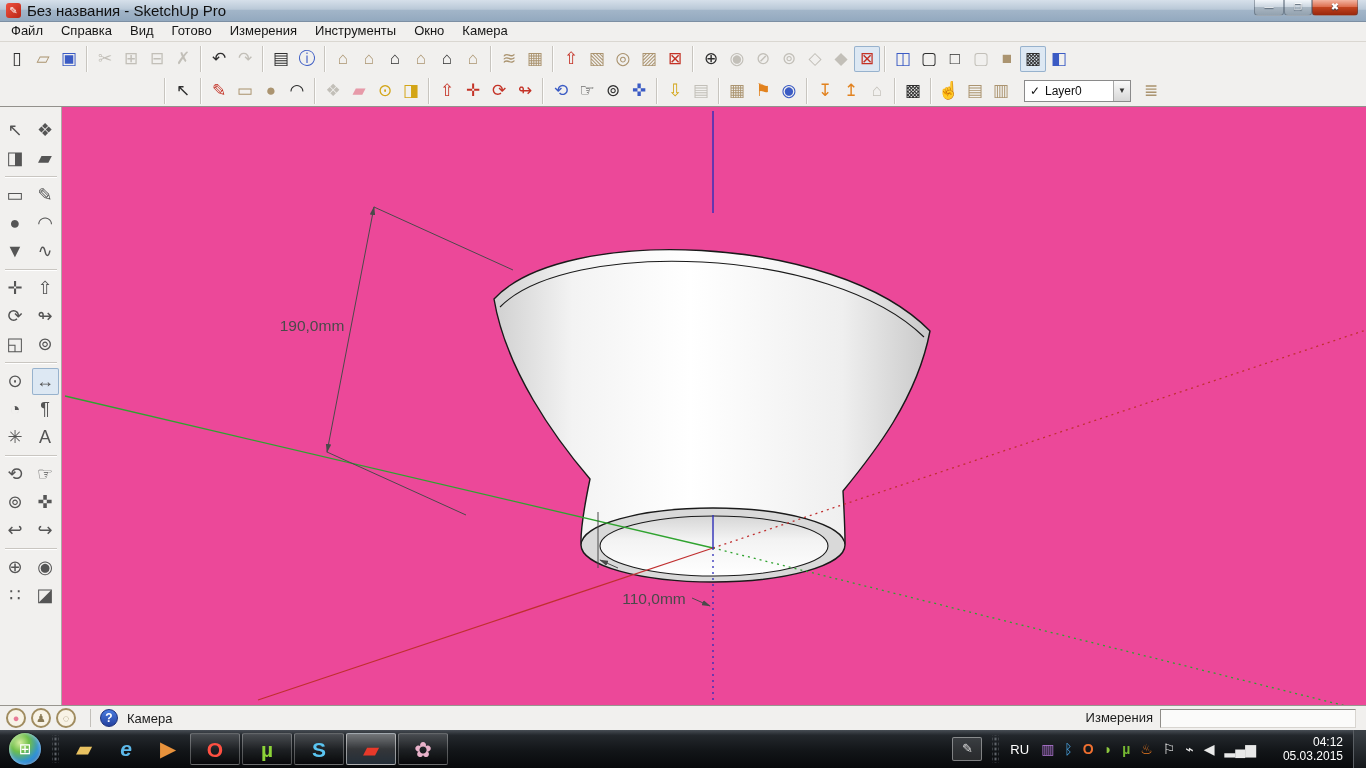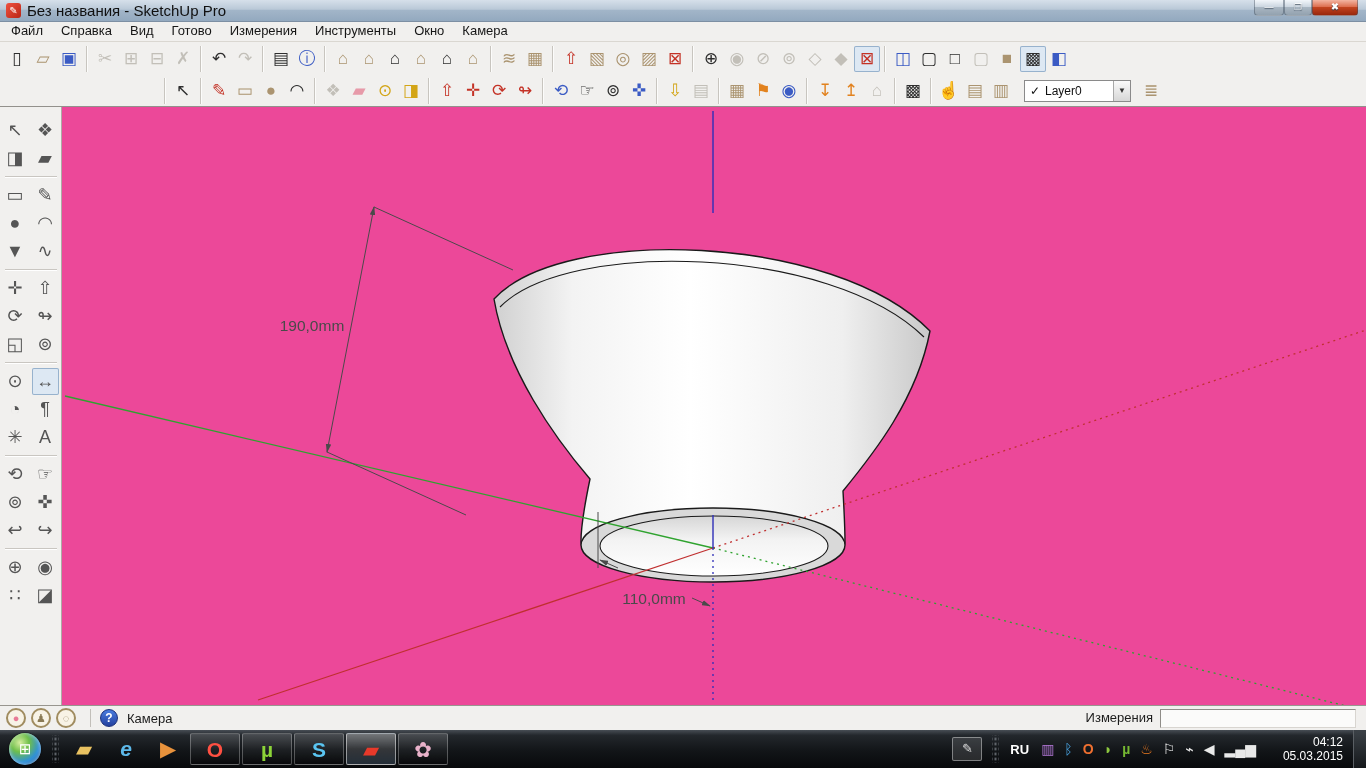--- a/index.html
+++ b/index.html
@@ -83,21 +83,21 @@
   background-image:radial-gradient(circle,#70767c 1px,transparent 1.3px);background-size:4px 5px;background-position:center}
 .g-folder{color:#e9c261}.g-ie{color:#5db9ea;font-style:italic;font-weight:bold}.g-wmp{color:#e8923c}
 .g-opera{color:#ff5042;font-weight:bold}.g-green{color:#8cd438;font-weight:bold}.g-skype{color:#5ac5f1;font-weight:bold}
 .g-su{color:#e8392a}.g-paint{color:#e9b2ca}
 .tray{margin-left:auto;display:flex;align-items:center;height:100%}
 .tray-icon{font-size:14px;margin:0 5px;color:#ddd;flex:0 0 auto}
 .t-purple{color:#b478d8}.t-blue{color:#4aa8e8}.t-orange{color:#f07030;font-weight:bold}
 .t-green{color:#8cc63f}.t-green2{color:#76b832;font-weight:bold}.t-java{color:#e87820}.t-white{color:#e9e9e9}
 .boxed{border:1px solid rgba(255,255,255,.4);background:rgba(255,255,255,.12);width:30px;height:24px;
   line-height:22px;text-align:center;border-radius:2px;font-size:13px;margin:0 6px}
-.lang{font-size:13px;color:#fff;margin:0 7px;font-weight:bold}
+.lang{font-size:13px;color:#fff;margin:0 7px;font-weight:normal}
 .clock{color:#fff;font-size:12px;text-align:right;line-height:14px;margin:0 10px;min-width:72px}
 .show-desktop{width:13px;height:38px;border-left:1px solid #5a5f64;flex:0 0 auto;
   background:linear-gradient(180deg,#3c4248,#15181b)}
 </style>
 </head>
 <body>
 
 <div id="app">
 
   <div class="titlebar">

